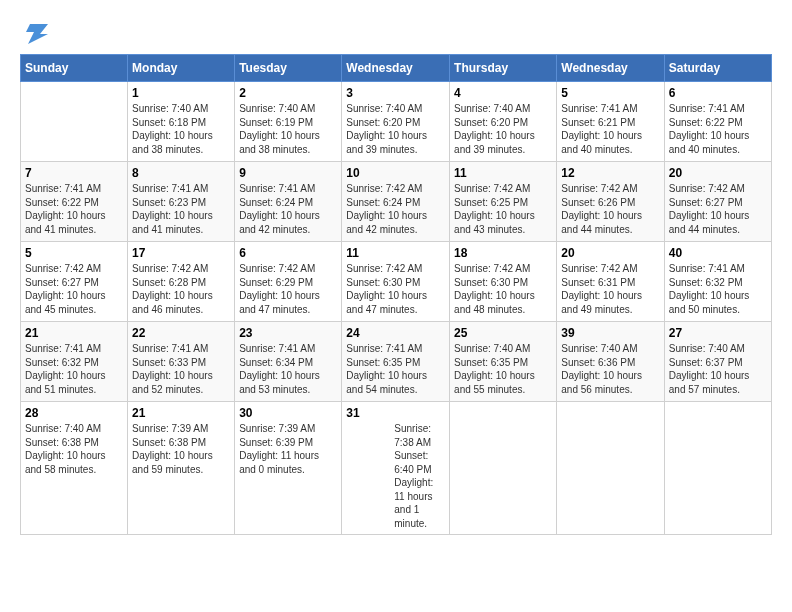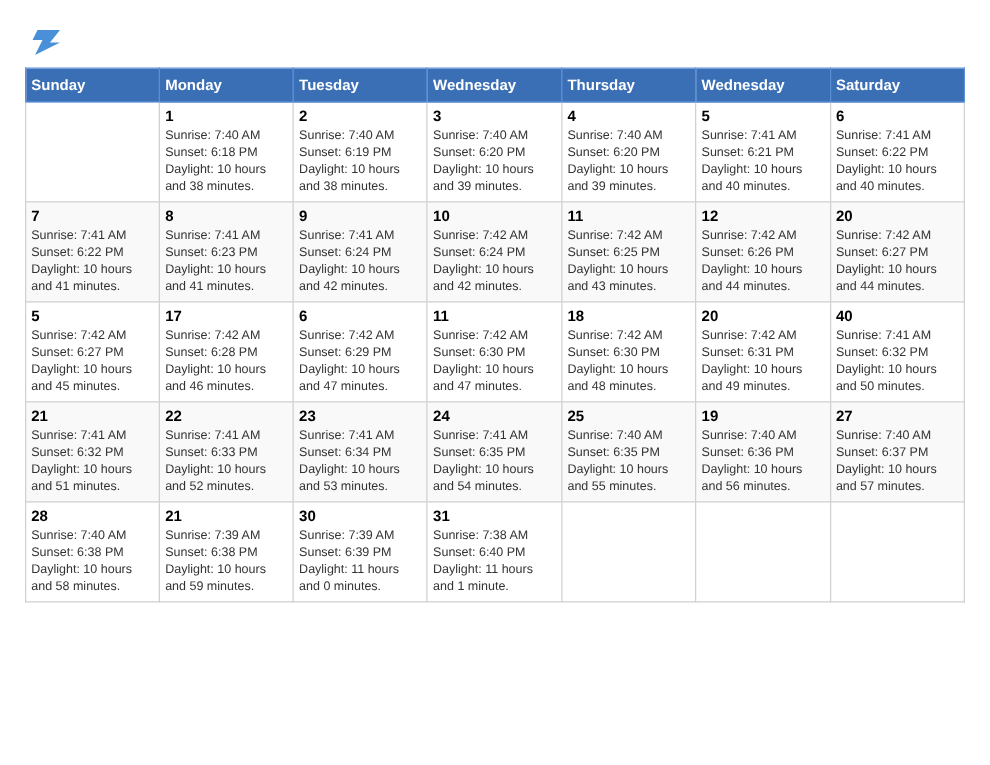--- a/index.html
+++ b/index.html
@@ -295,21 +295,21 @@
 and 54 minutes.</div>
         </td>
         <td>
           <span class="day-num">25</span>
           <div class="day-info" style="white-space: pre-line;">Sunrise: 7:40 AM
 Sunset: 6:35 PM
 Daylight: 10 hours
 and 55 minutes.</div>
         </td>
         <td>
-          <span class="day-num">19</span>
+          <span class="day-num">39</span>
           <div class="day-info" style="white-space: pre-line;">Sunrise: 7:40 AM
 Sunset: 6:36 PM
 Daylight: 10 hours
 and 56 minutes.</div>
         </td>
         <td>
           <span class="day-num">27</span>
           <div class="day-info" style="white-space: pre-line;">Sunrise: 7:40 AM
 Sunset: 6:37 PM
 Daylight: 10 hours
@@ -333,21 +333,21 @@
         </td>
         <td>
           <span class="day-num">30</span>
           <div class="day-info" style="white-space: pre-line;">Sunrise: 7:39 AM
 Sunset: 6:39 PM
 Daylight: 11 hours
 and 0 minutes.</div>
         </td>
         <td>
           <span class="day-num">31</span>
-          <div class="day-info" style="white-space: pre-line;">Sunrise: 7:38 AM
+          <div class="day-info" style="white-space: pre-line; margin-left: 48px;">Sunrise: 7:38 AM
 Sunset: 6:40 PM
 Daylight: 11 hours
 and 1 minute.</div>
         </td>
         <td class="empty"></td>
         <td class="empty"></td>
         <td class="empty"></td>
       </tr>
     </tbody>
 </table>

